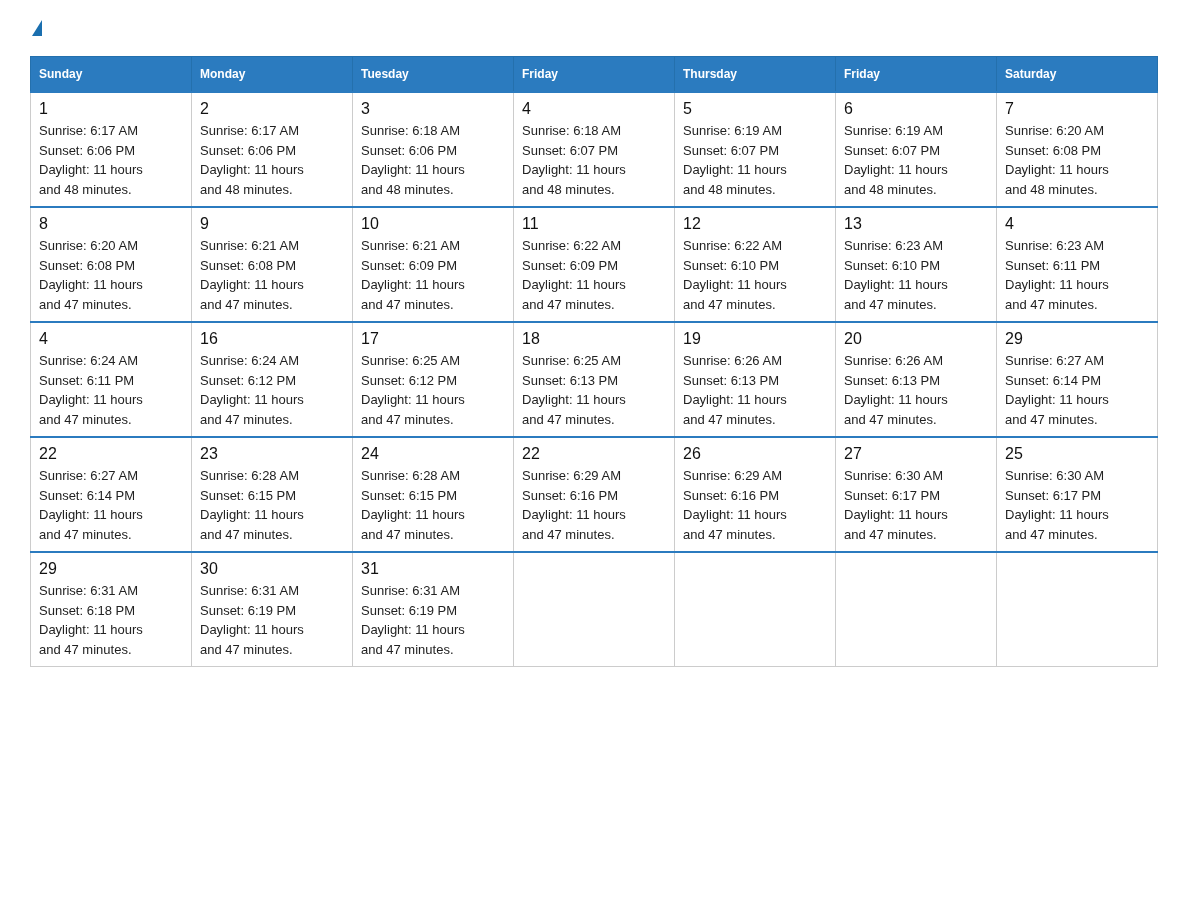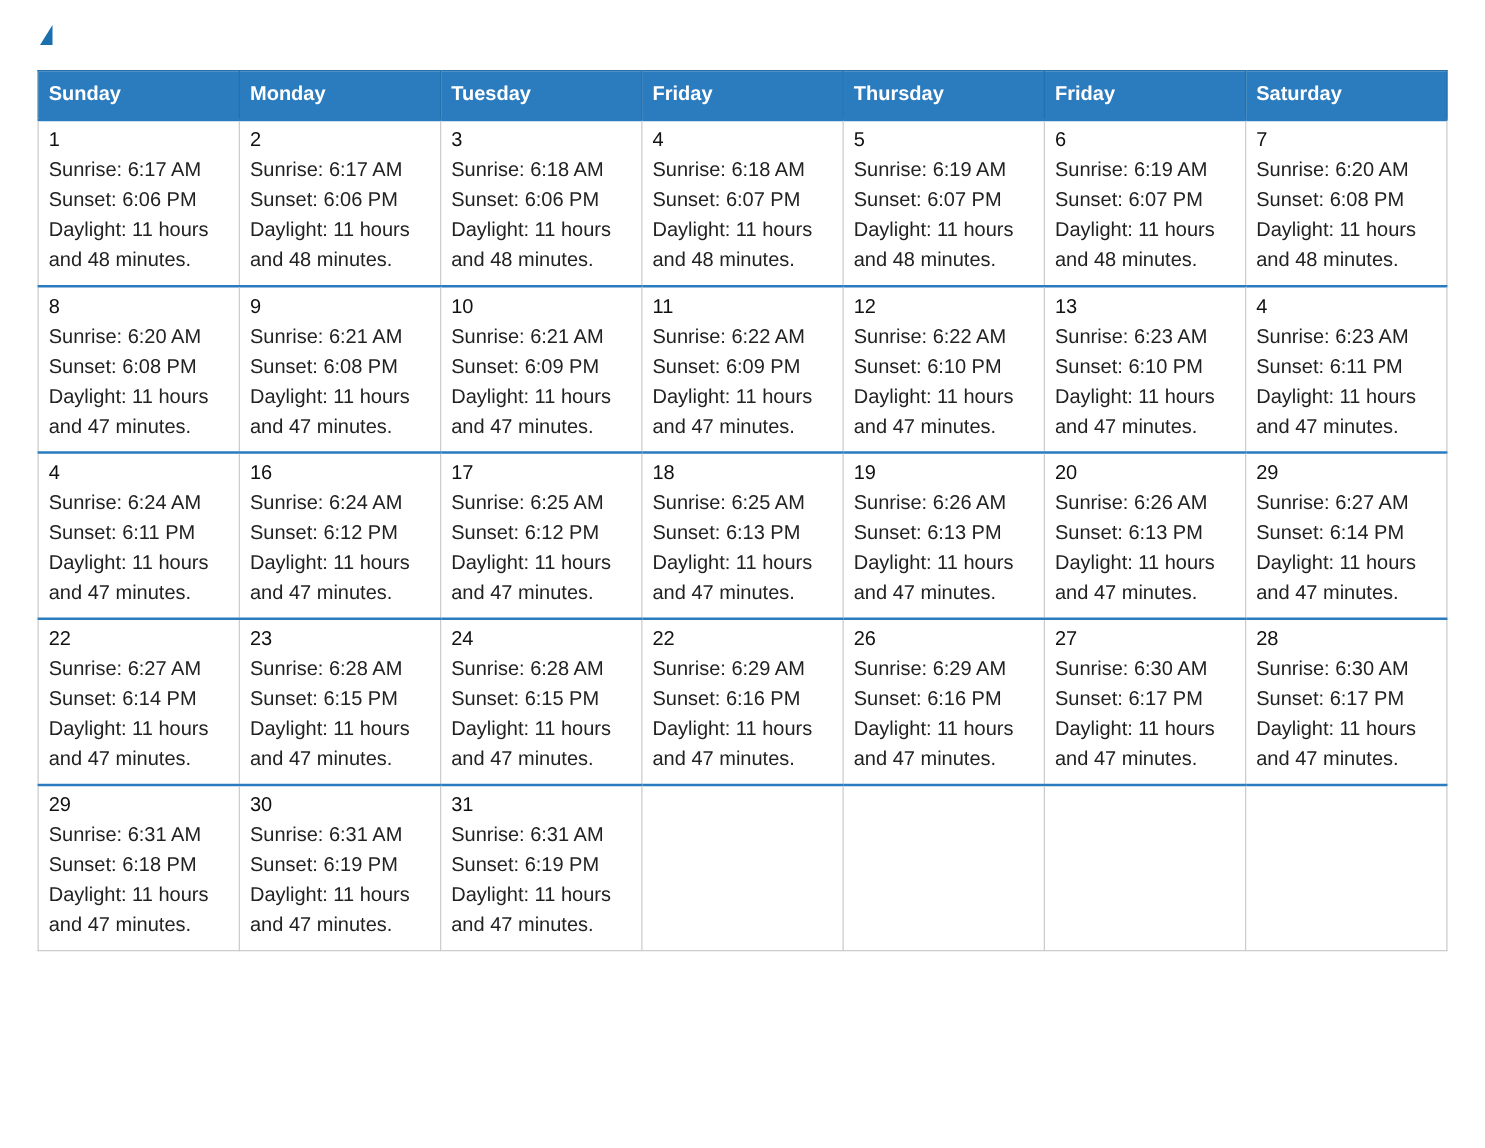--- a/index.html
+++ b/index.html
@@ -62,21 +62,21 @@
       margin-top: 4px;
     }
     .calendar-table {
       width: 100%;
       border-collapse: collapse;
       border: 1px solid #aaa;
     }
     .calendar-table th {
       background-color: #2b7bbf;
       color: #fff;
-      font-size: 16px;
+      font-size: 12px;
       font-weight: bold;
       padding: 10px 8px;
       text-align: left;
       border: 1px solid #2470ad;
     }
     .calendar-table td {
       vertical-align: top;
       padding: 7px 8px;
       border: 1px solid #ccc;
       font-size: 13px;
@@ -85,21 +85,21 @@
       background: #fff;
     }
     .day-number {
       font-size: 16px;
       font-weight: normal;
       color: #111;
       display: block;
       margin-bottom: 3px;
     }
     .day-info {
-      font-size: 16px;
+      font-size: 13px;
       line-height: 1.5;
       color: #222;
     }
     .empty-cell {
       background: #fff;
     }
     tr td {
       border-top: 2px solid #2b7bbf;
     }
     tr td + td {
@@ -252,21 +252,21 @@
         </td>
         <td>
           <span class="day-number">26</span>
           <div class="day-info">Sunrise: 6:29 AM<br>Sunset: 6:16 PM<br>Daylight: 11 hours<br>and 47 minutes.</div>
         </td>
         <td>
           <span class="day-number">27</span>
           <div class="day-info">Sunrise: 6:30 AM<br>Sunset: 6:17 PM<br>Daylight: 11 hours<br>and 47 minutes.</div>
         </td>
         <td>
-          <span class="day-number">28</span>
+          <span class="day-number">25</span>
           <div class="day-info">Sunrise: 6:30 AM<br>Sunset: 6:17 PM<br>Daylight: 11 hours<br>and 47 minutes.</div>
         </td>
       </tr>
       <tr class="row-border">
         <td>
           <span class="day-number">29</span>
           <div class="day-info">Sunrise: 6:31 AM<br>Sunset: 6:18 PM<br>Daylight: 11 hours<br>and 47 minutes.</div>
         </td>
         <td>
           <span class="day-number">30</span>

